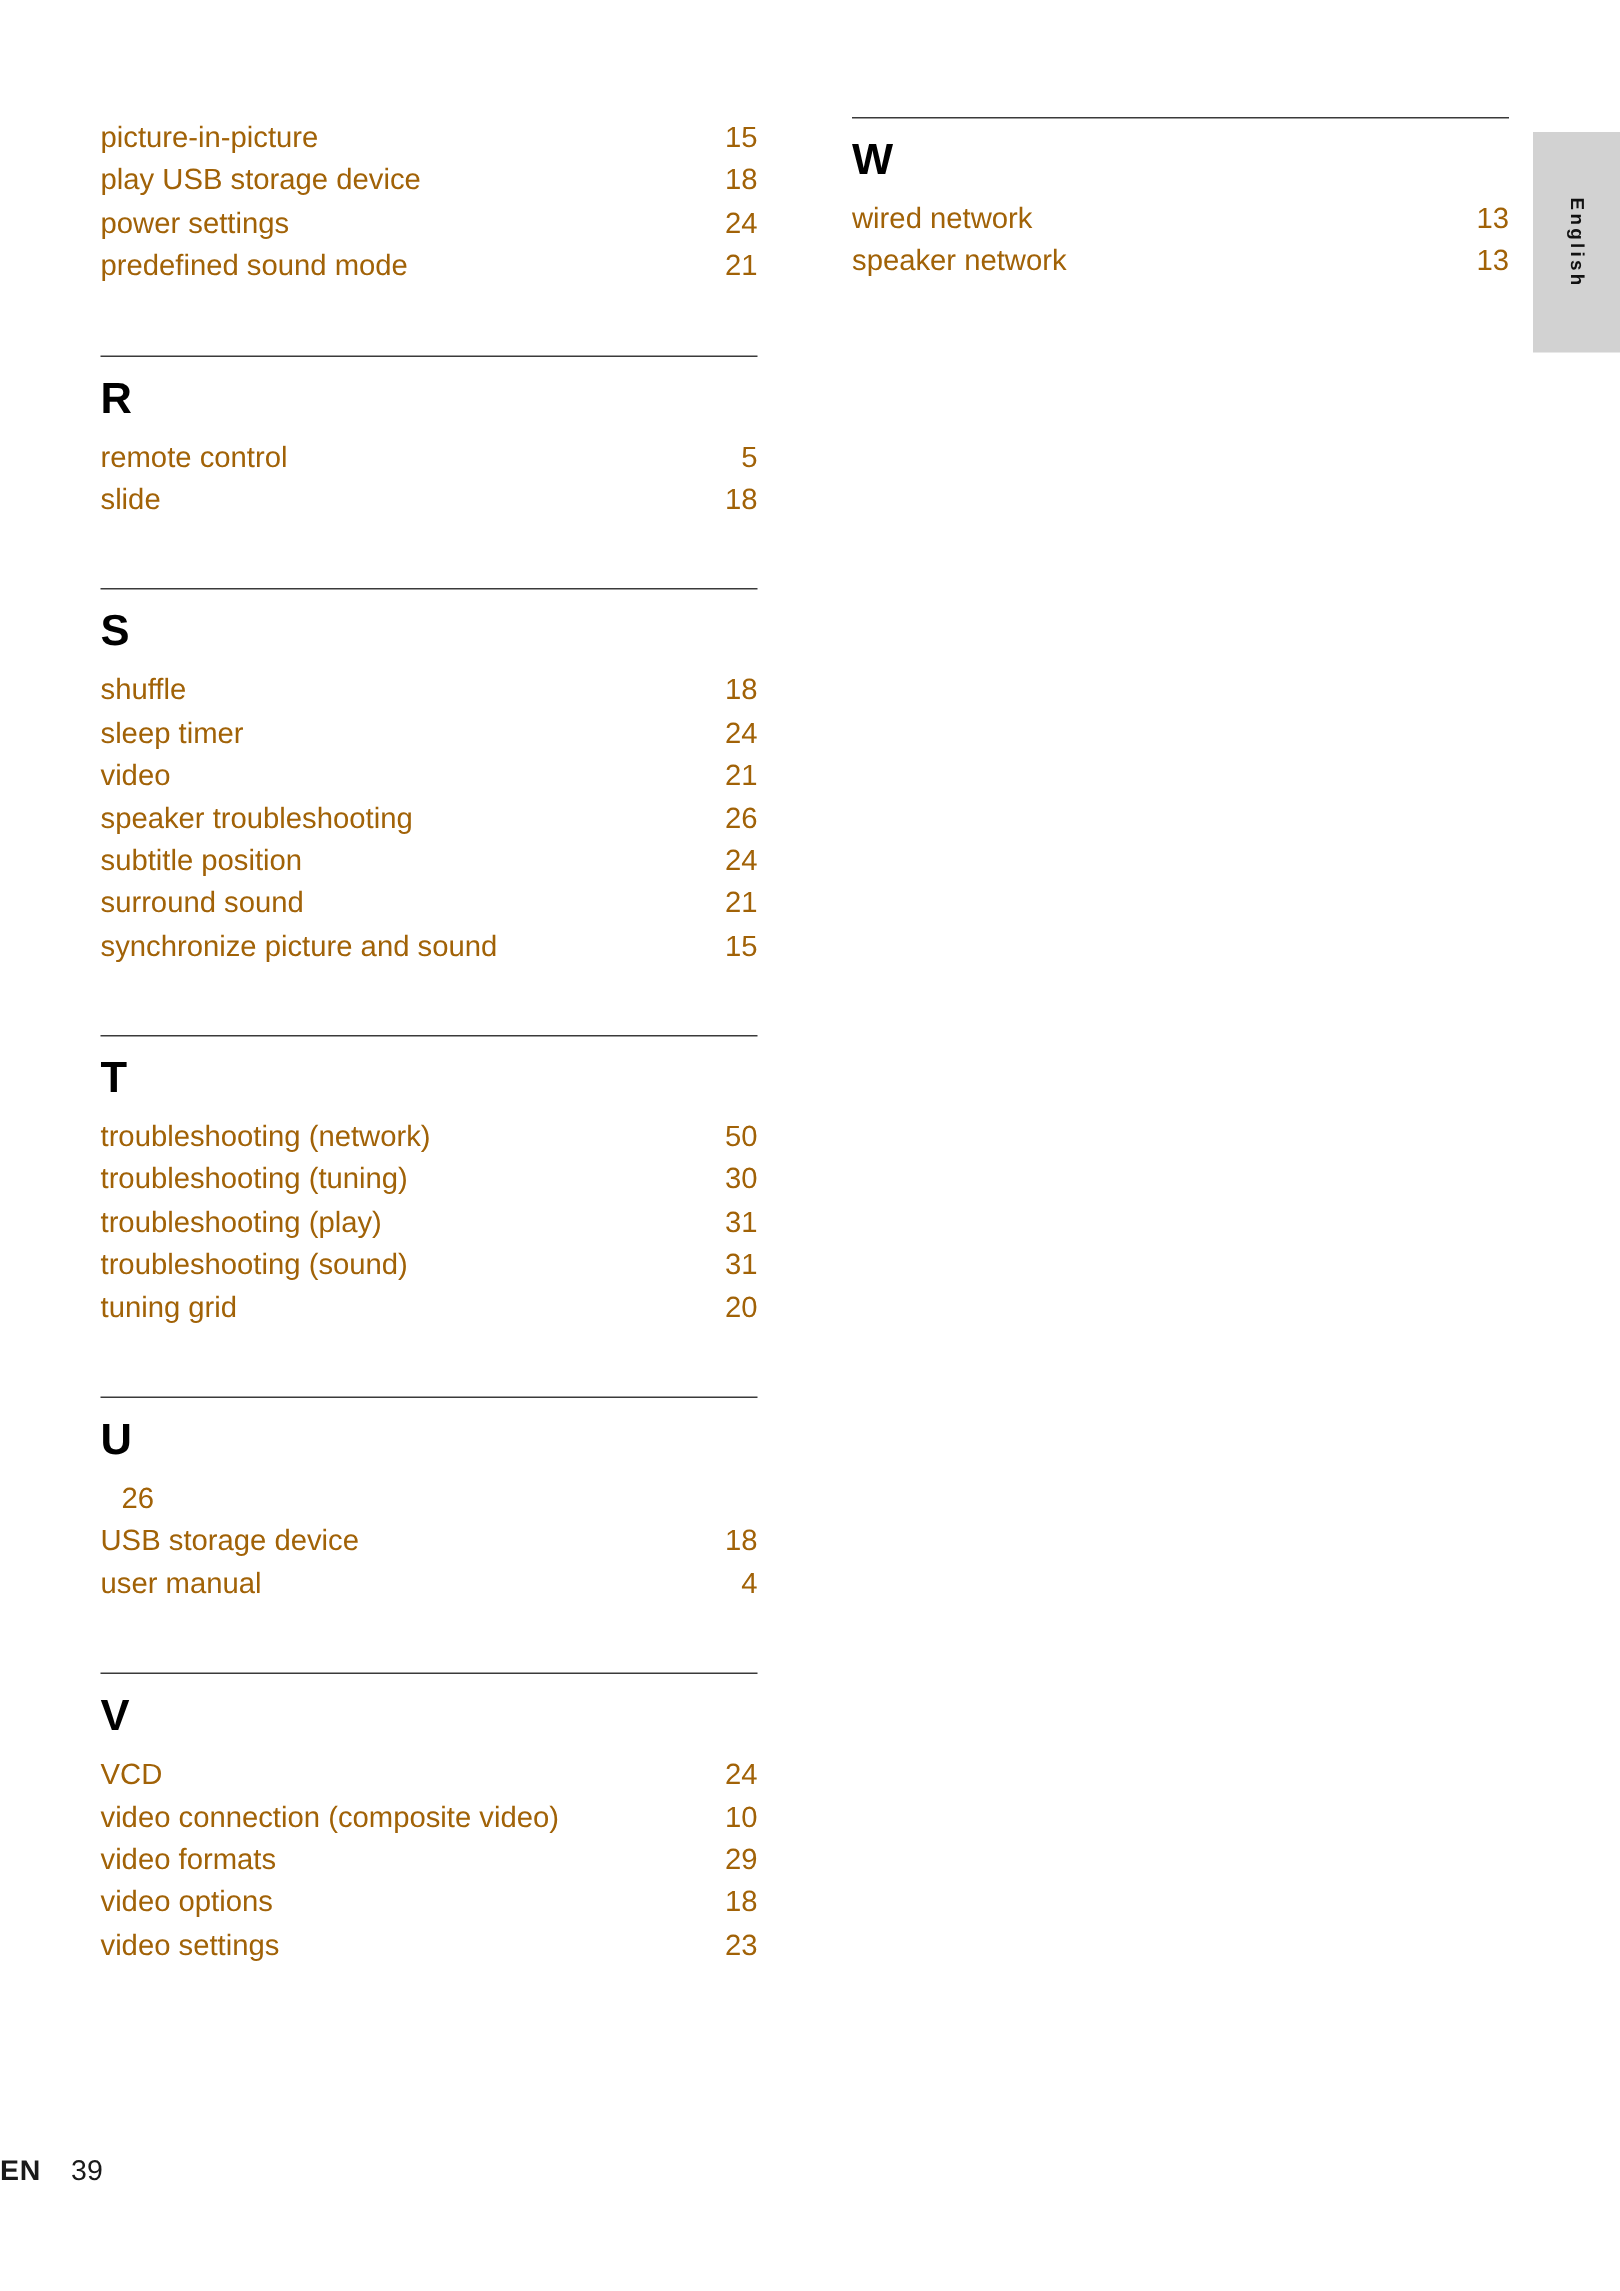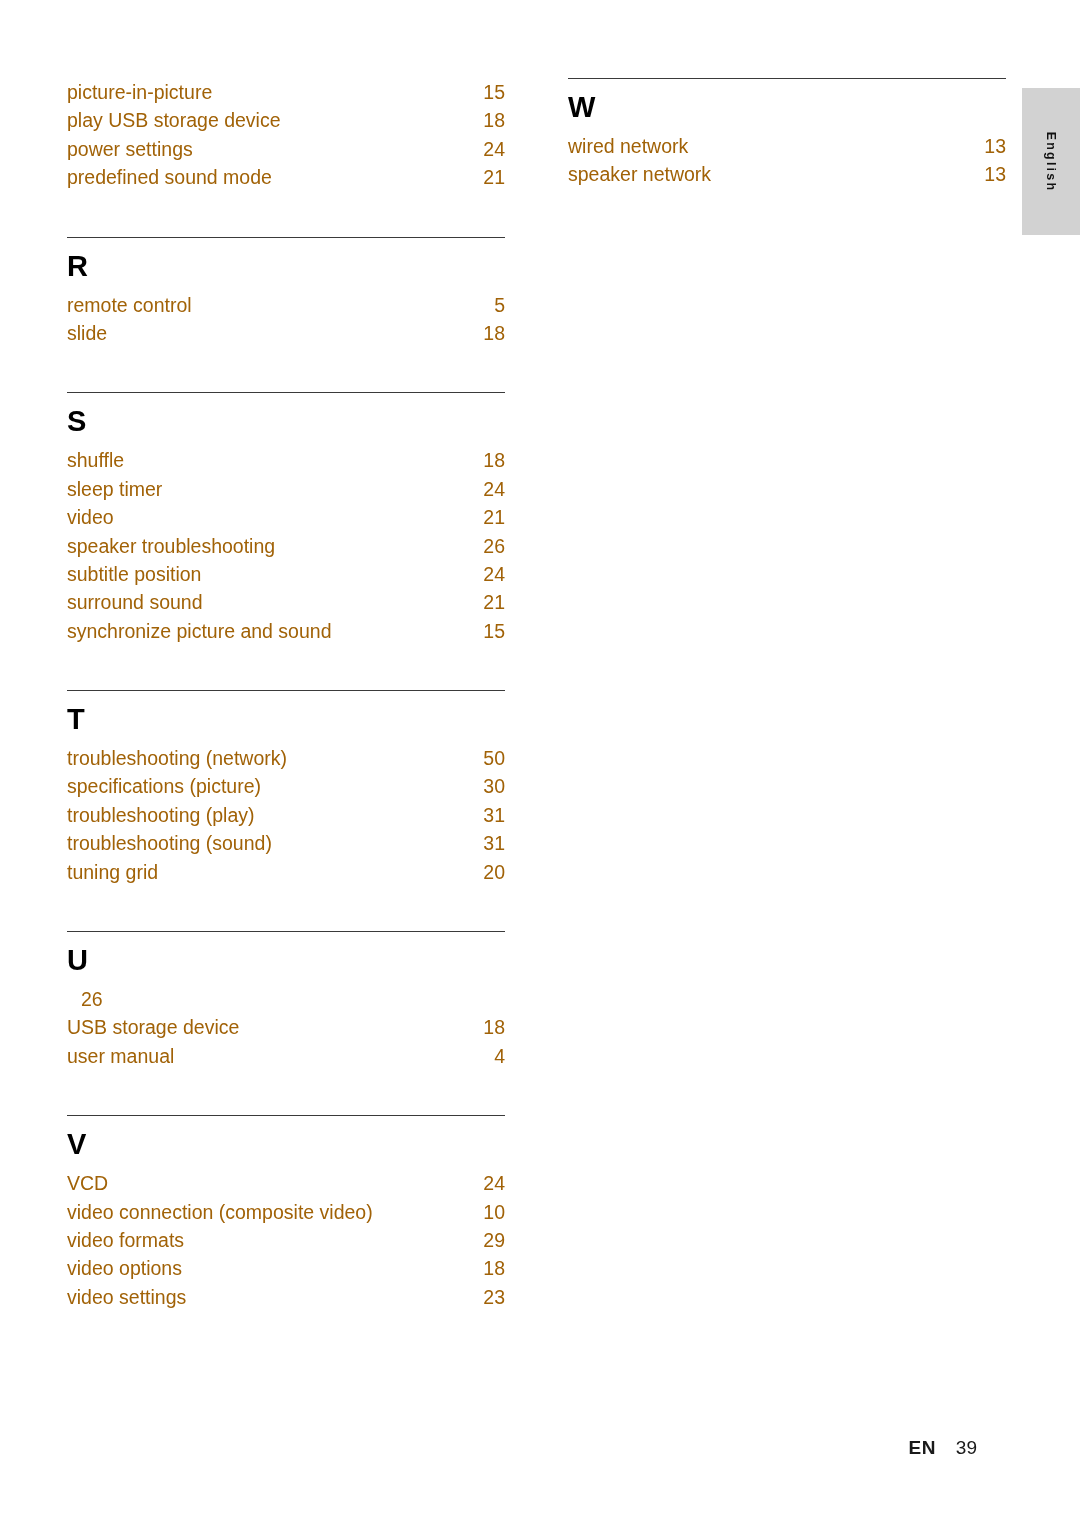--- a/index.html
+++ b/index.html
@@ -95,24 +95,23 @@
   .block.first .section-rule,
   .block.first .section-letter { display: none; }
 
   
   .col-right .block.first .section-rule { display: block; }
   .col-right .block.first .section-letter { display: block; }
 
   
   .footer {
     position: absolute;
-    left: 12px;
+    left: 0;
     top: 1437px;
     width: 1040px;
-    text-align: right;
     padding-right: 75px;
     font-size: 19px;
     color: #1a1a1a;
   }
   .footer-en {
     font-weight: bold;
     letter-spacing: 0.5px;
   }
   .footer-num {
     display: inline-block;
@@ -195,21 +194,21 @@
       </div>
       <div class="block">
         <div class="gap-before-rule"></div>
         <div class="section-rule"></div>
         <div class="section-letter">T</div>
         <div class="entry">
           <span class="entry-label">troubleshooting (network)</span>
           <span class="entry-page">50</span>
         </div>
         <div class="entry">
-          <span class="entry-label">specifications (picture)</span>
+          <span class="entry-label">troubleshooting (tuning)</span>
           <span class="entry-page">30</span>
         </div>
         <div class="entry">
           <span class="entry-label">troubleshooting (play)</span>
           <span class="entry-page">31</span>
         </div>
         <div class="entry">
           <span class="entry-label">troubleshooting (sound)</span>
           <span class="entry-page">31</span>
         </div>

